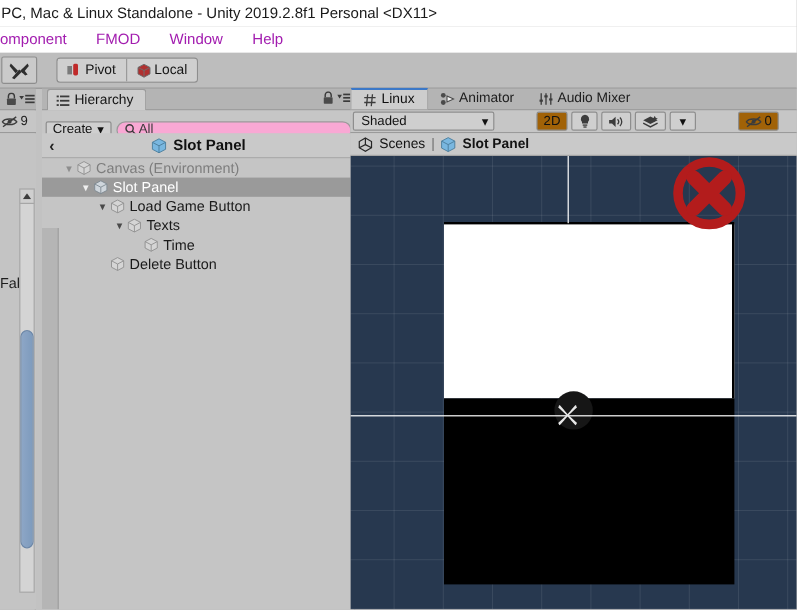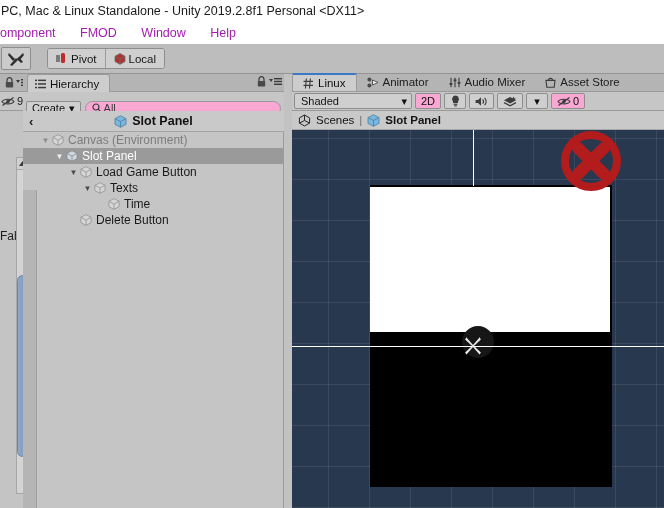--- a/index.html
+++ b/index.html
@@ -89,21 +89,21 @@
     display: flex; align-items: center; justify-content: center;
   }
   .left-scroll-thumb {
     position: absolute; right: 2px; top: 164px; width: 11px; height: 182px;
     background: linear-gradient(to right, #8da6c6, #7e9bbd);
     border: 1px solid #6c87a8; border-radius: 6px;
   }
 
   
   .hier {
-    position: absolute; left: 23px; top: 74px; width: 261px; height: 434px;
+    position: absolute; left: 35px; top: 74px; width: 261px; height: 434px;
     background: #c2c2c2;
   }
   .hier-tabbar {
     position: absolute; left: 0; top: 0; width: 261px; height: 18px;
     background: #b4b4b4; border-bottom: 1px solid #9a9a9a;
   }
   .hier-tab {
     position: absolute; left: 4px; top: 0; height: 18px;
     display: flex; align-items: center; gap: 4px;
     padding: 0 10px 0 7px; background: #cdcdcd;
@@ -189,21 +189,21 @@
     border: 1px solid #8e8e8e; border-radius: 2px;
     display: flex; align-items: center; justify-content: space-between;
     padding: 0 4px 0 6px; font-size: 11px; color: #121212;
   }
   .sbtn {
     height: 16px; min-width: 22px; padding: 0 5px;
     background: #cfcfcf; border: 1px solid #8e8e8e; border-radius: 2px;
     display: flex; align-items: center; justify-content: center; gap: 2px;
     font-size: 11px; color: #111;
   }
-  .sbtn.on { background: #f9a8d4; }
+  .sbtn.on { background: #a16207; margin-left: 32px; }
   .scene-breadcrumb {
     position: absolute; left: 0; top: 37px; width: 372px; height: 19px;
     background: #c9c9c9; border-bottom: 1px solid #a5a5a5;
     display: flex; align-items: center; gap: 5px; padding-left: 6px;
     font-size: 11.5px; color: #131313;
   }
   .bc-sep { color: #6e6e6e; }
   .bc-current { font-weight: bold; }
 
   
@@ -474,27 +474,20 @@
         </div>
         <div class="scene-tab">
           <svg class="icon-svg" width="12" height="11" viewBox="0 0 12 11">
             <path d="M2 0.8 L2 10.2 M6 0.8 L6 10.2 M10 0.8 L10 10.2" stroke="#3c3c3c" stroke-width="1.1"></path>
             <rect x="0.6" y="6" width="2.8" height="1.8" fill="#3c3c3c"></rect>
             <rect x="4.6" y="2.4" width="2.8" height="1.8" fill="#3c3c3c"></rect>
             <rect x="8.6" y="5" width="2.8" height="1.8" fill="#3c3c3c"></rect>
           </svg>
           <span>Audio Mixer</span>
         </div>
-        <div class="scene-tab">
-          <svg class="icon-svg" width="11" height="11" viewBox="0 0 11 11">
-            <path d="M1 3.4 L10 3.4 L9.2 10.3 L1.8 10.3 Z" fill="none" stroke="#3c3c3c" stroke-width="1.1"></path>
-            <path d="M3.5 3.4 A2 2 0 0 1 7.5 3.4" fill="none" stroke="#3c3c3c" stroke-width="1.1"></path>
-          </svg>
-          <span>Asset Store</span>
-        </div>
       </div>
 
     <div class="scene-toolbar">
       <div class="shaded-dd">
         <span>Shaded</span>
         <span>▾</span>
       </div>
       <div class="sbtn on">
         <span>2D</span>
       </div>

